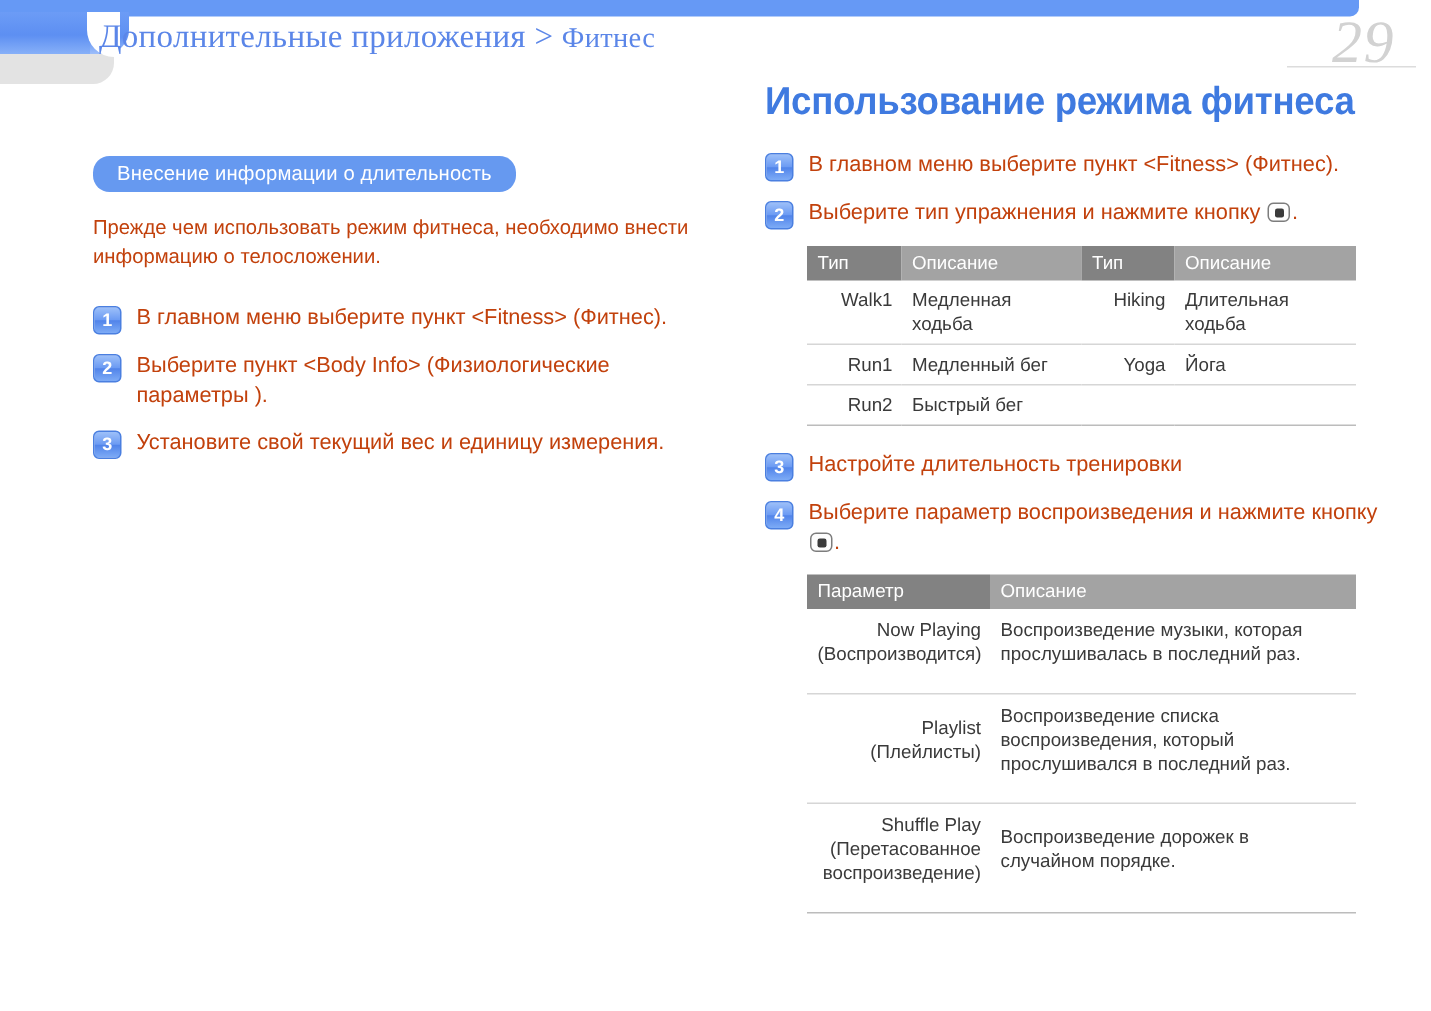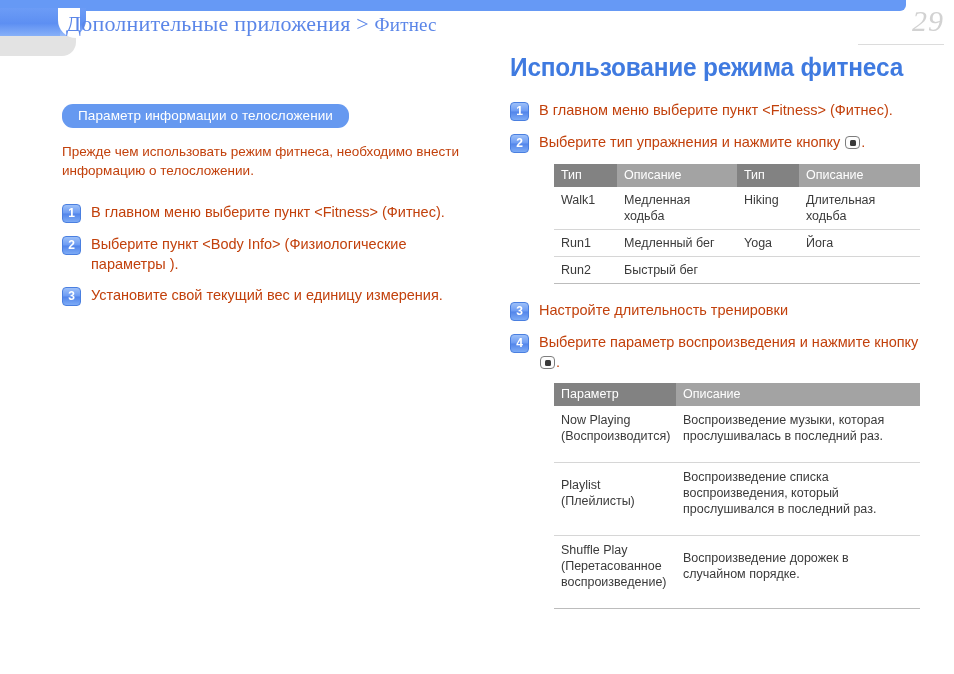--- a/index.html
+++ b/index.html
@@ -69,25 +69,25 @@
     font-size: 22px;
     color: #5b86e8;
     white-space: nowrap;
     letter-spacing: 0.2px;
   }
   #breadcrumb .crumb-sep { color: #5b86e8; }
   #breadcrumb .crumb-leaf { font-size: 19px; text-align: center; }
 
   #page-number {
     position: absolute;
-    right: 10px;
+    right: 24px;
     top: 4px;
     font-family: "Liberation Serif", "DejaVu Serif", serif;
     font-style: italic;
-    font-size: 30px;
+    font-size: 40px;
     color: #d2d2d2;
     letter-spacing: 1px;
   }
   #page-rule {
     position: absolute;
     right: 10px;
     top: 44px;
     width: 86px;
     height: 1px;
     background: #dcdcdc;
@@ -192,21 +192,21 @@
     border-radius: 1.5px;
     background: #3a3a3a;
     transform: translate(-50%, -50%);
   }
 
   
   .tbl {
     border-collapse: collapse;
     width: 366px;
     table-layout: fixed;
-    margin-left: 44px;
+    margin-left: 28px;
     margin-top: 6px;
     margin-bottom: 16px;
   }
   .tbl th {
     font-weight: normal;
     color: #ffffff;
     font-size: 12.5px;
     text-align: left;
     padding: 4px 6px 5px 7px;
     vertical-align: middle;
@@ -215,21 +215,21 @@
   .th-light { background: #a3a3a3; }
   .tbl td {
     font-size: 12.5px;
     color: #3a3a3a;
     padding: 5px 6px 5px 7px;
     border-bottom: 1px solid #d6d6d6;
     vertical-align: top;
     line-height: 16px;
   }
   .tbl tr.last-row td { border-bottom: 1px solid #bcbcbc; }
-  .cell-key { color: #4a87e8; }
+  .cell-key { color: #4a87e8; text-align: right; }
 
   
   #table-types col.c1 { width: 63px; }
   #table-types col.c2 { width: 120px; }
   #table-types col.c3 { width: 62px; }
   #table-types col.c4 { width: 121px; }
 
   
   #table-play col.c1 { width: 122px; }
   #table-play col.c2 { width: 244px; }
@@ -250,21 +250,21 @@
   <span>Дополнительные приложения</span>
   <span class="crumb-sep">&gt;</span>
   <span class="crumb-leaf">Фитнес</span>
 </div>
 
 <div id="page-number">29</div>
 <div id="page-rule"></div>
 
 <div id="col-left">
 
-  <div class="pill">Параметр информации о телосложении</div>
+  <div class="pill">Внесение информации о длительность</div>
 
   <div class="intro-text">Прежде чем использовать режим фитнеса, необходимо внести информацию о телосложении.</div>
 
   <div class="steps">
 
     <div class="step">
       <div class="step-num">1</div>
       <div class="step-text">В главном меню выберите пункт &lt;Fitness&gt; (Фитнес).</div>
     </div>
 

